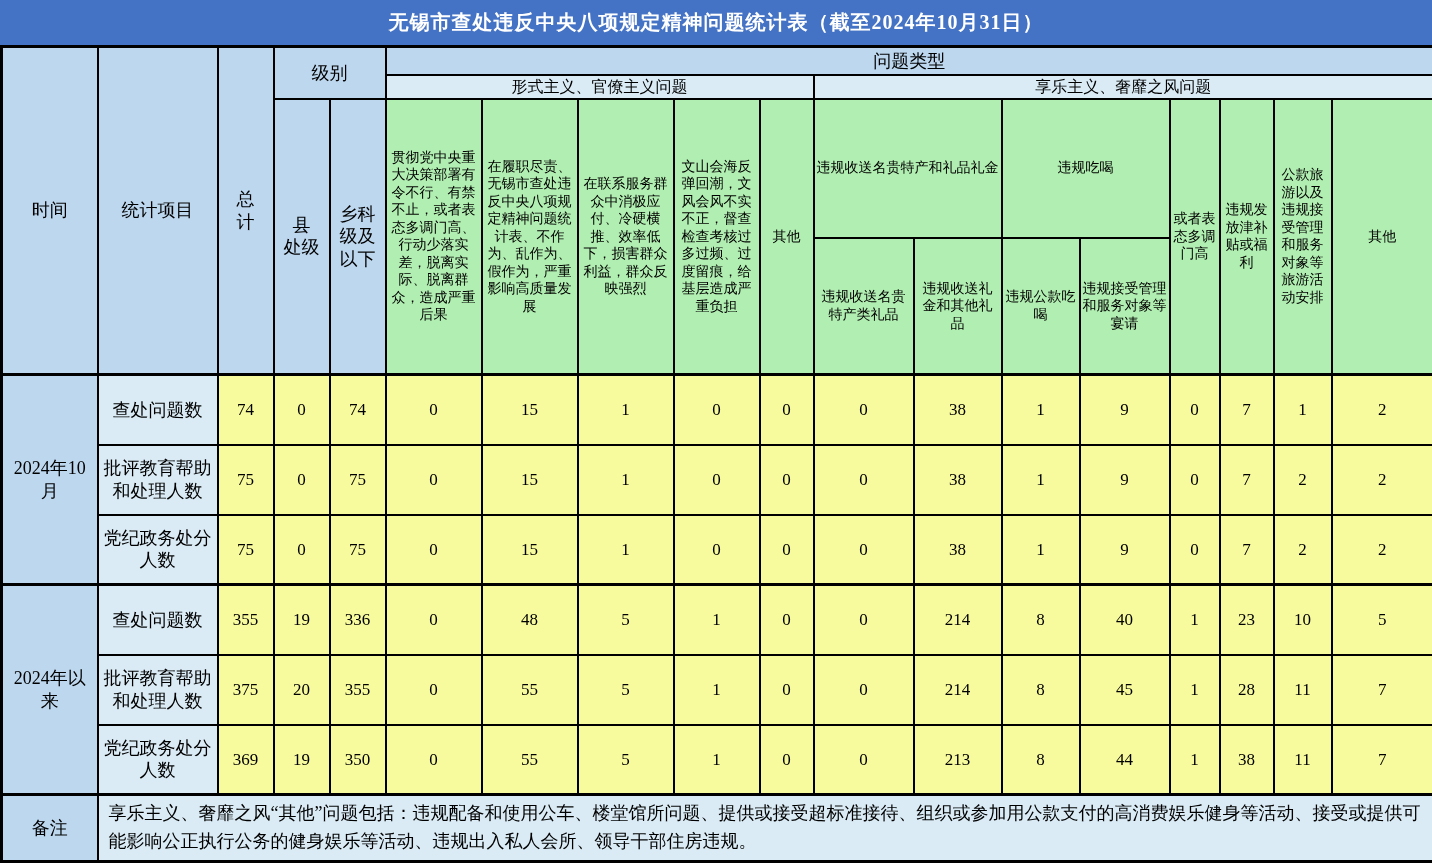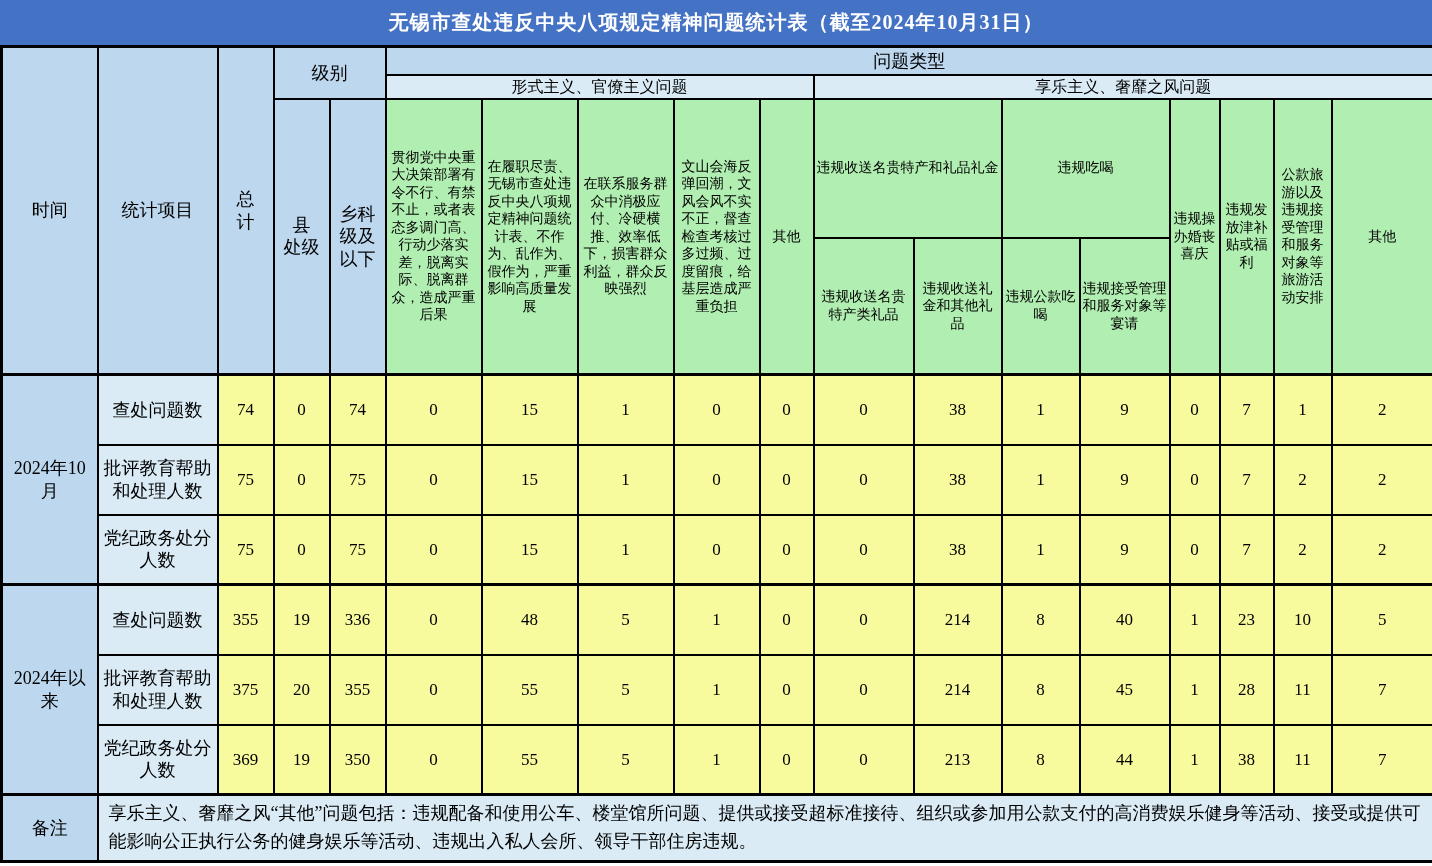--- a/index.html
+++ b/index.html
@@ -82,21 +82,21 @@
     <tr class="h3">
       <td class="hb" rowspan="2">县　处级</td>
       <td class="hb" rowspan="2">乡科级及以下</td>
       <td class="gn" rowspan="2">贯彻党中央重大决策部署有令不行、有禁不止，或者表态多调门高、行动少落实差，脱离实际、脱离群众，造成严重后果</td>
       <td class="gn" rowspan="2">在履职尽责、无锡市查处违反中央八项规定精神问题统计表、不作为、乱作为、假作为，严重影响高质量发展</td>
       <td class="gn" rowspan="2">在联系服务群众中消极应付、冷硬横推、效率低下，损害群众利益，群众反映强烈</td>
       <td class="gn" rowspan="2">文山会海反弹回潮，文风会风不实不正，督查检查考核过多过频、过度留痕，给基层造成严重负担</td>
       <td class="gn" rowspan="2">其他</td>
       <td class="gn" colspan="2">违规收送名贵特产和礼品礼金</td>
       <td class="gn" colspan="2">违规吃喝</td>
-      <td class="gn" rowspan="2">违规操办婚丧喜庆</td>
+      <td class="gn" rowspan="2">或者表态多调门高</td>
       <td class="gn" rowspan="2">违规发放津补贴或福利</td>
       <td class="gn" rowspan="2">公款旅游以及违规接受管理和服务对象等旅游活动安排</td>
       <td class="gn" rowspan="2">其他</td>
     </tr>
     <tr class="h4">
       <td class="gn">违规收送名贵特产类礼品</td>
       <td class="gn">违规收送礼金和其他礼品</td>
       <td class="gn">违规公款吃喝</td>
       <td class="gn">违规接受管理和服务对象等宴请</td>
     </tr>

